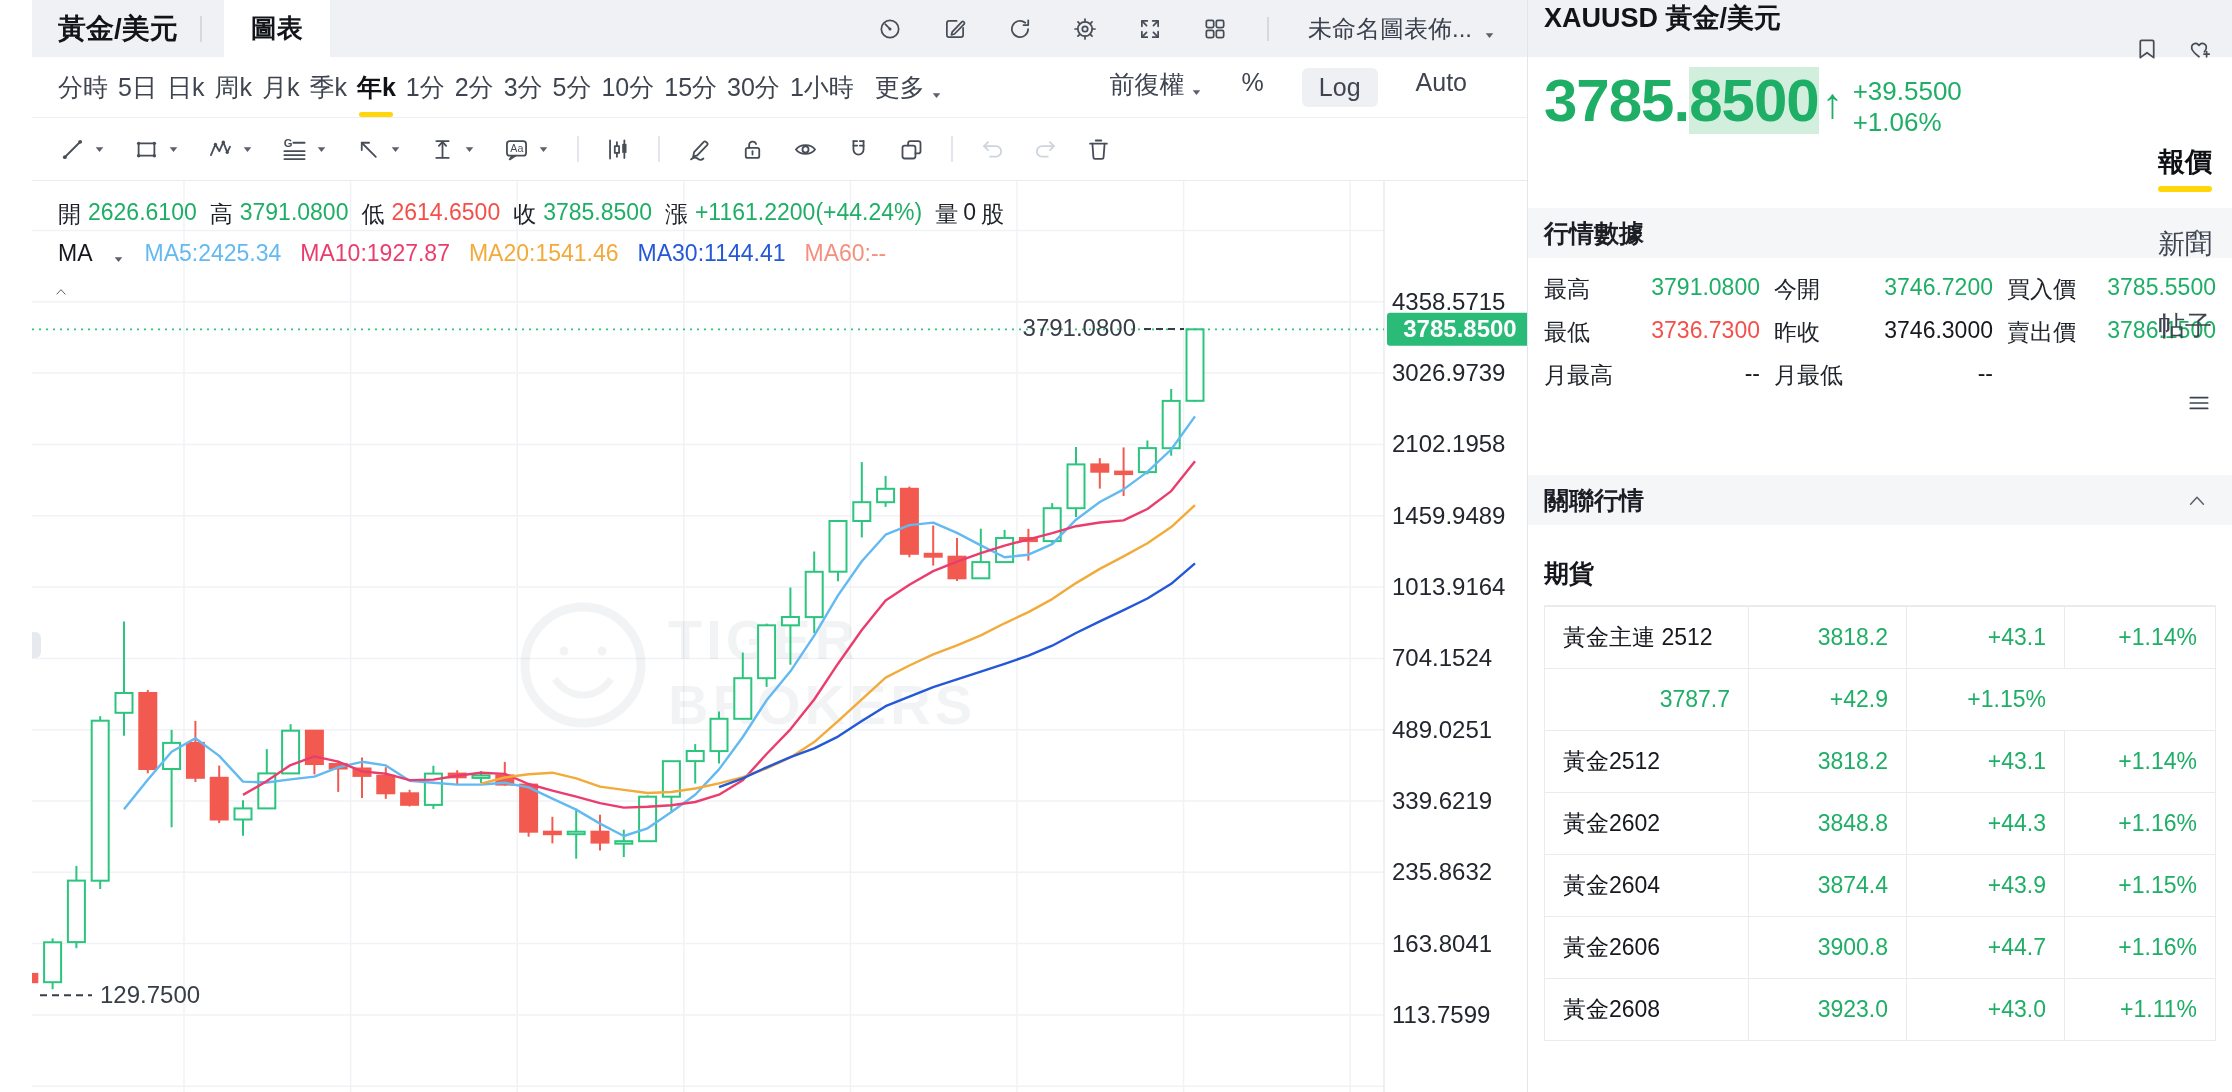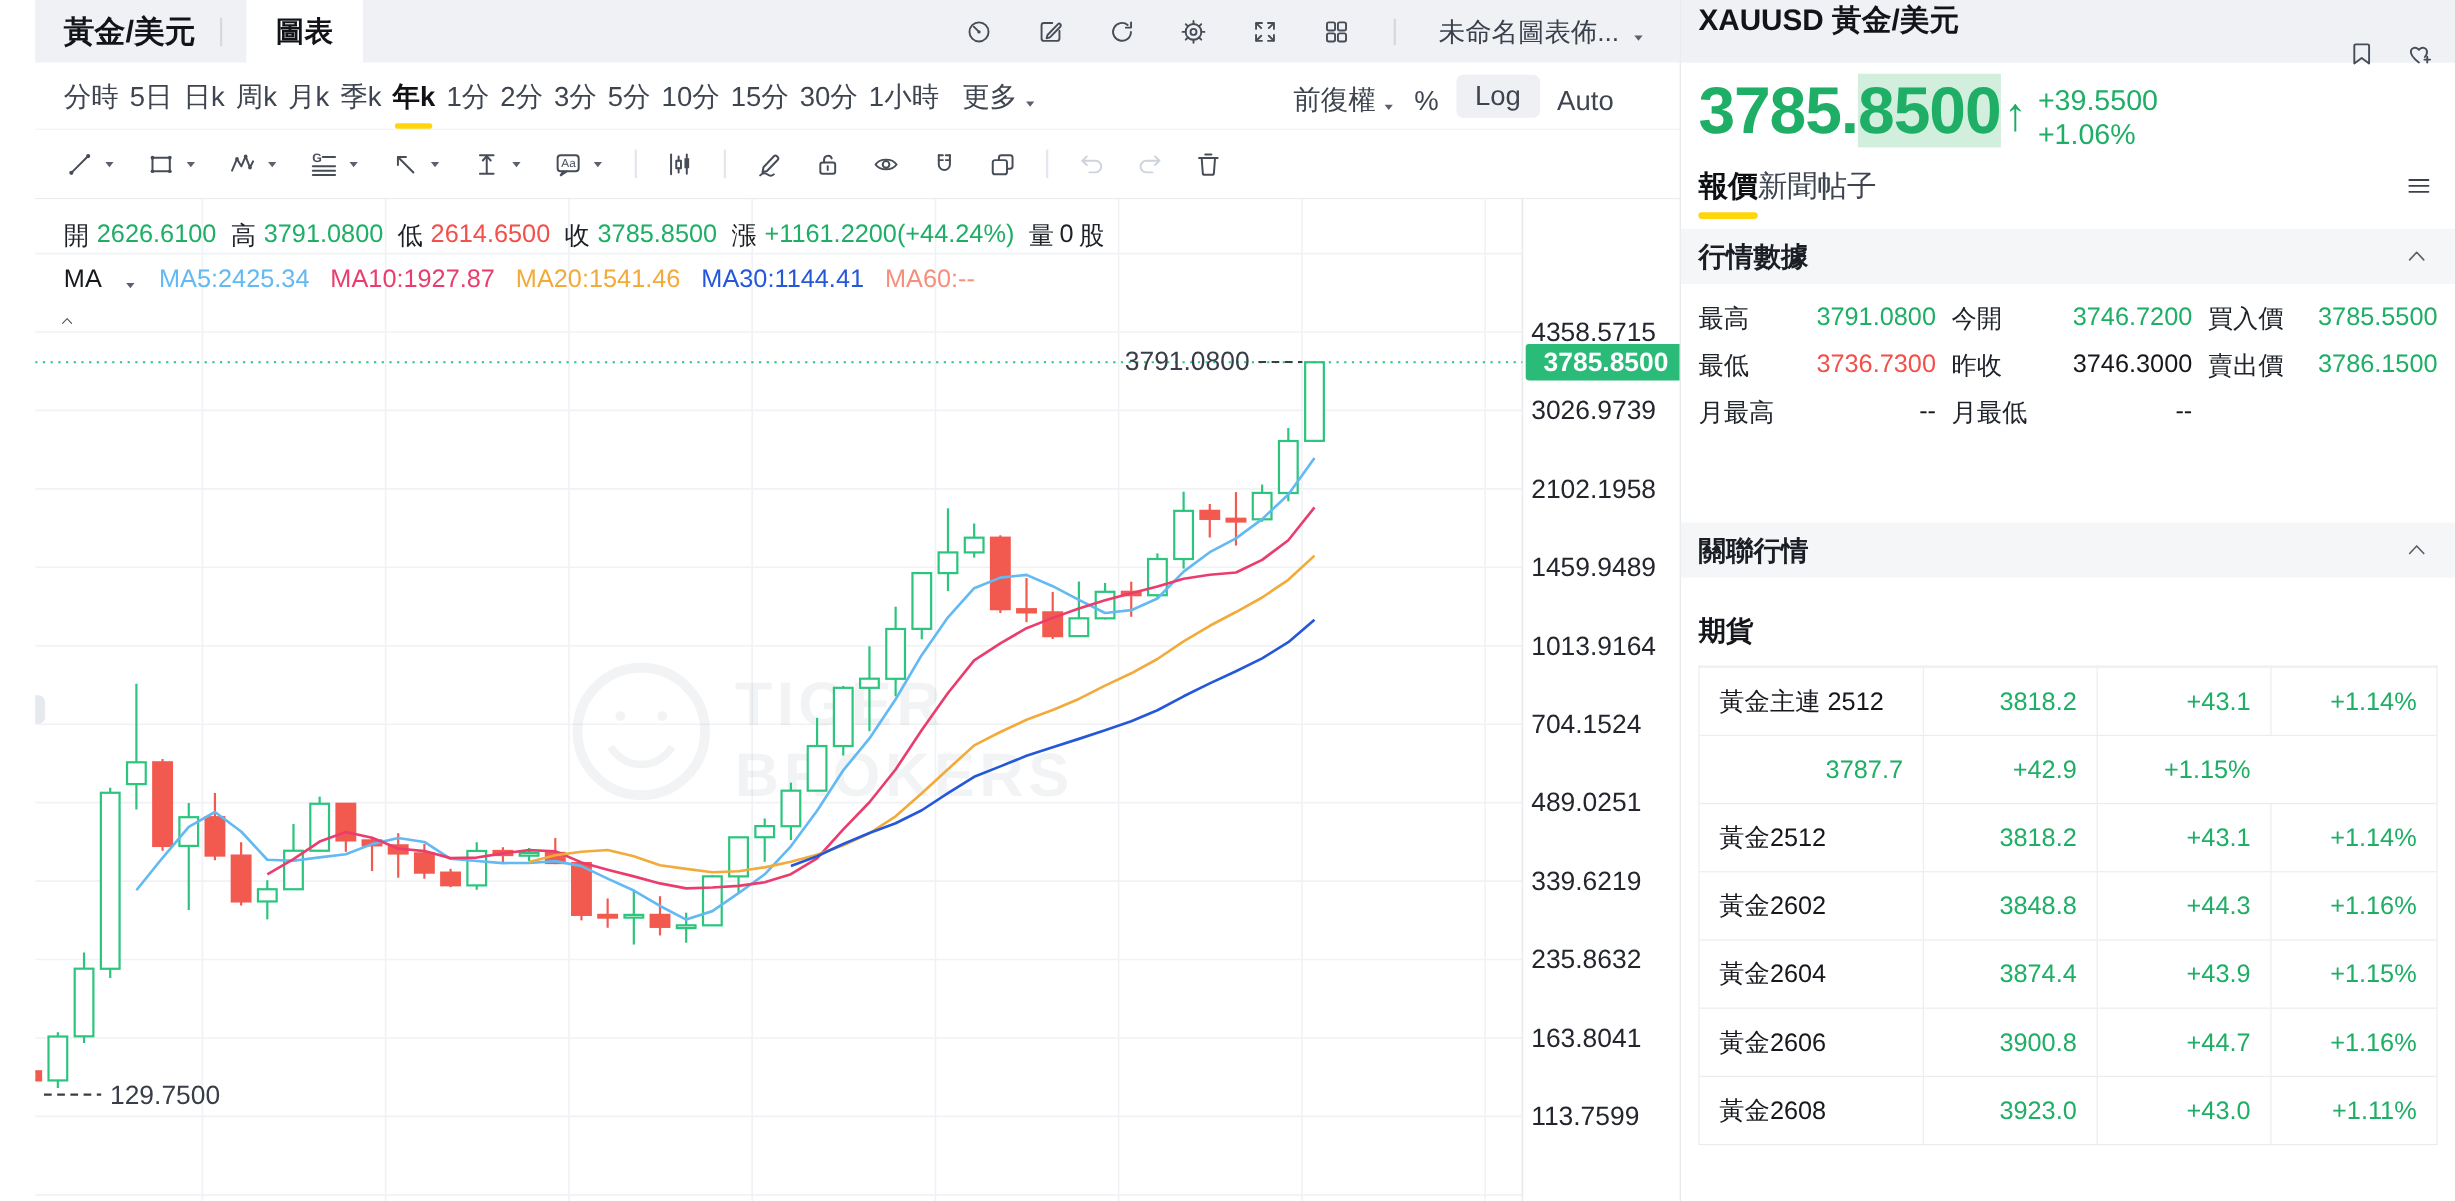--- a/index.html
+++ b/index.html
@@ -25,21 +25,21 @@
   .cdn { width:15px; height:15px; color:#5a616c; }
   .cdn svg { width:100%; height:100%; }
 
   .tf-row { position:absolute; left:0; top:57px; width:100%; height:61px; background:#fff;
             border-bottom:1px solid #edeff2; display:flex; align-items:center; gap:21px;
             padding:0 92px 0 26px; font-size:25px; color:#3f4550; }
   .tf { position:relative; cursor:pointer; white-space:nowrap; display:flex; align-items:center; gap:4px; }
   .tf.active { color:#101216; font-weight:bold; }
   .tf.active::after { content:''; position:absolute; left:50%; transform:translateX(-50%);
                       bottom:-13px; width:34px; height:5px; border-radius:3px; background:#ffd60a; }
-  .tf-right { margin-left:auto; display:flex; align-items:flex-end; gap:16px; }
+  .tf-right { margin-left:auto; display:flex; align-items:flex-start; gap:38px; }
   .pill { background:#eef0f3; border-radius:6px; padding:5px 17px; cursor:pointer; }
 
   .draw-row { position:absolute; left:0; top:118px; width:100%; height:63px; background:#fff;
               border-bottom:1px solid #e9ebee; display:flex; align-items:center; gap:14px; padding-left:27px; }
   .tool { display:flex; align-items:center; gap:6px; margin-right:12px; cursor:pointer; color:#474d57; }
   .tool .ti { width:27px; height:27px; }
   .tool .ti svg { width:100%; height:100%; }
   .tool.disabled { color:#ced4dc; cursor:default; }
   .tool-sep { width:2px; height:26px; background:#e3e6ea; margin-right:12px; }
 
@@ -71,22 +71,22 @@
   .r-hdr { height:57px; background:#eff1f4; display:flex; align-items:flex-start; padding:0 20px 0 16px;flex-direction:column; }
   .r-title { font-size:27px; font-weight:bold; color:#121419; }
   .r-hdr .icons { margin-left:auto; display:flex; gap:26px; }
 
   .price-block { height:80px; padding:14px 16px 0 16px; display:flex; align-items:flex-start; }
   .big-price { font-size:60px; font-weight:bold; color:#1fae66; line-height:1.0; letter-spacing:-1px; }
   .big-price .flash { background:#d2eedd; }
   .up-arrow { font-size:42px; font-weight:bold; color:#1fae66; margin:12px 0 0 3px; line-height:1; }
   .chg-col { margin-left:10px; padding-top:5px; font-size:26px; color:#1fae66; line-height:1.2; }
 
-  .r-tabs { height:50px; margin-top:7px; display:flex; align-items:center; 
-            padding:0 20px 0 16px; font-size:27px; color:#3f4550; }
+  .r-tabs { height:50px; margin-top:7px; display:flex; align-items:flex-end; gap:46px;
+            padding:0 20px 0 16px; font-size:27px; color:#3f4550;flex-direction:column; }
   .r-tab { position:relative; cursor:pointer; }
   .r-tab.active { color:#0e1014; font-weight:bold; }
   .r-tab.active::after { content:''; position:absolute; left:50%; transform:translateX(-50%);
                          bottom:-12px; width:54px; height:6px; border-radius:3px; background:#ffd60a; }
   .menu-btn { margin-left:auto; width:26px; height:26px; color:#3c424b; cursor:pointer; }
   .menu-btn svg { width:100%; height:100%; }
 
   .band { margin-top:14px; height:50px; background:#f4f6f8; display:flex; align-items:center;
           justify-content:space-between; padding:0 24px 0 16px; font-size:25px; font-weight:bold; color:#1b1e24; }
   .band .chev { width:22px; height:22px; color:#596069; cursor:pointer; }

